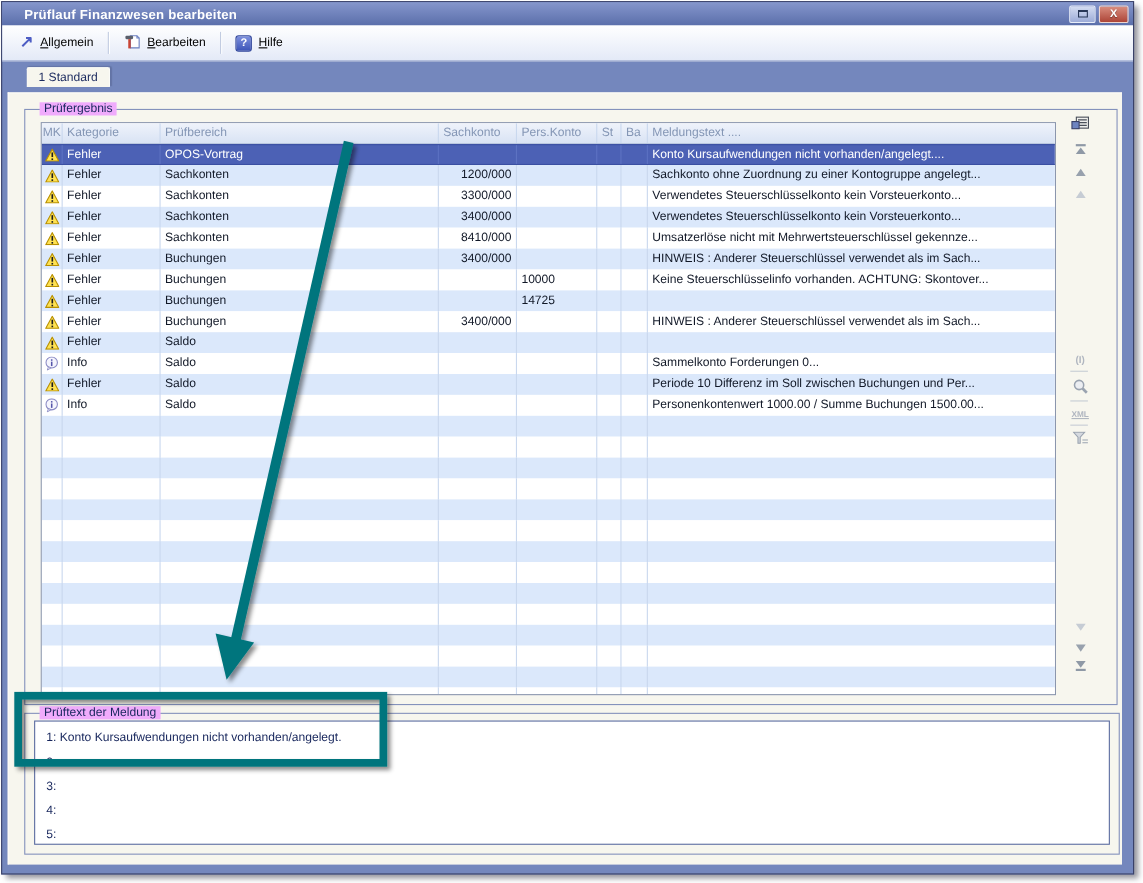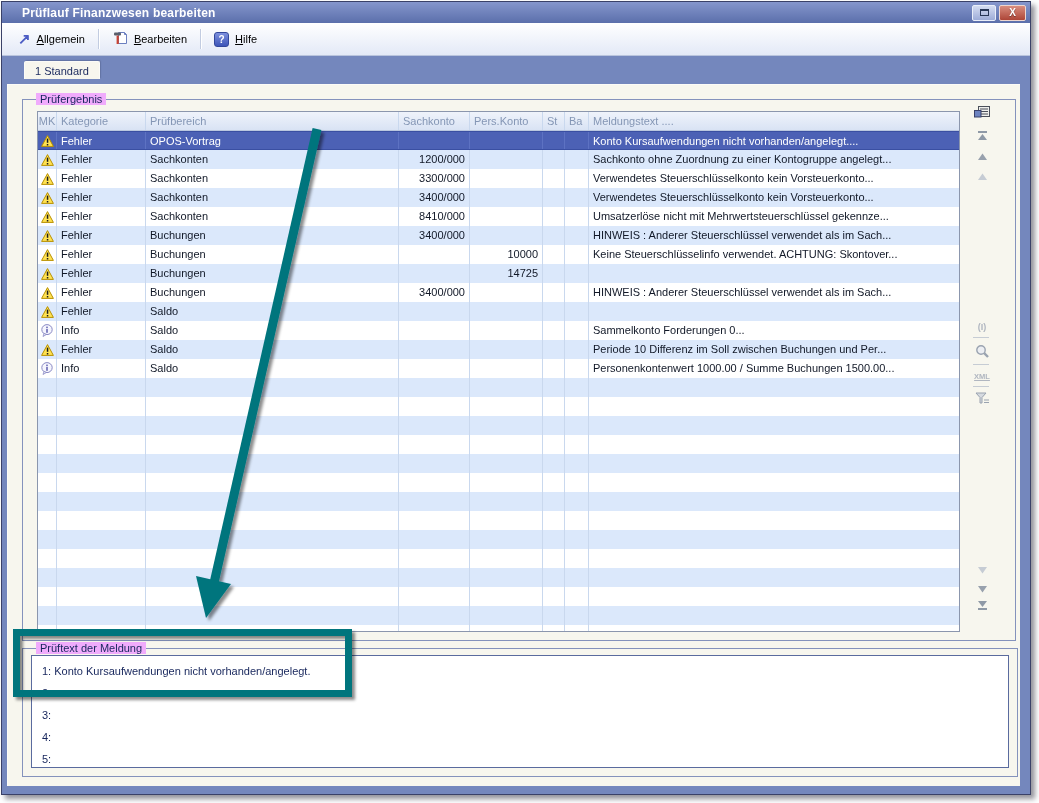--- a/index.html
+++ b/index.html
@@ -57,21 +57,21 @@
   .trow { display:flex; height:19px; background:#fff; color:#111827; }
   .trow.alt { background:#dbe8fb; }
   .trow.sel { background:#4c61b5; color:#fff; border-top:1px solid #3a4fa2; border-bottom:1px solid #3a4fa2; }
   .cell { height:100%; padding:0 4px; line-height:18px; white-space:nowrap; overflow:hidden;
           border-right:1px solid #c9d8ee; }
   .trow.sel .cell { border-right-color:#5d72c2; }
   .c-mk { width:19px; padding:0; display:flex; align-items:center; justify-content:center; }
   .c-kat { width:89px; }
   .c-pb { width:253px; }
   .c-sk { width:71px; text-align:right; }
-  .c-pk { width:73px; text-align:right; }
+  .c-pk { width:73px; }
   .c-st { width:22px; }
   .c-ba { width:24px; }
   .c-mt { flex:1; border-right:none; }
   .thead .c-sk, .thead .c-pk { text-align:left; }
 
   
   .istrip { position:absolute; left:946px; top:5px; width:26px; height:530px; }
   .inav { position:absolute; left:3px; width:20px; height:14px; display:flex; align-items:center; justify-content:center; }
   .ilabel { color:#b0b6c0; font-weight:bold; }
   .isep { position:absolute; left:4px; width:16px; height:1px; background:#c6ccd4; }
@@ -251,21 +251,21 @@
                       <rect x="5.8" y="3.6" width="1.5" height="4.2" fill="#1c1c1c"></rect>
                       <rect x="5.8" y="9" width="1.5" height="1.5" fill="#1c1c1c"></rect>
                     </svg>
                   </span>
                   <span class="cell c-kat">Fehler</span>
                   <span class="cell c-pb">Buchungen</span>
                   <span class="cell c-sk"></span>
                   <span class="cell c-pk">10000</span>
                   <span class="cell c-st"></span>
                   <span class="cell c-ba"></span>
-                  <span class="cell c-mt">Keine Steuerschlüsselinfo verwendet. ACHTUNG: Skontover...</span>
+                  <span class="cell c-mt">Keine Steuerschlüsselinfo vorhanden. ACHTUNG: Skontover...</span>
                 </div>
                 <div class="trow alt">
                   <span class="cell c-mk">
                     <svg width="13" height="12" viewBox="0 0 13 12">
                       <path d="M6.5 0.6 L12.4 11.4 L0.6 11.4 Z" fill="#ffe252" stroke="#b89000"></path>
                       <rect x="5.8" y="3.6" width="1.5" height="4.2" fill="#1c1c1c"></rect>
                       <rect x="5.8" y="9" width="1.5" height="1.5" fill="#1c1c1c"></rect>
                     </svg>
                   </span>
                   <span class="cell c-kat">Fehler</span>

